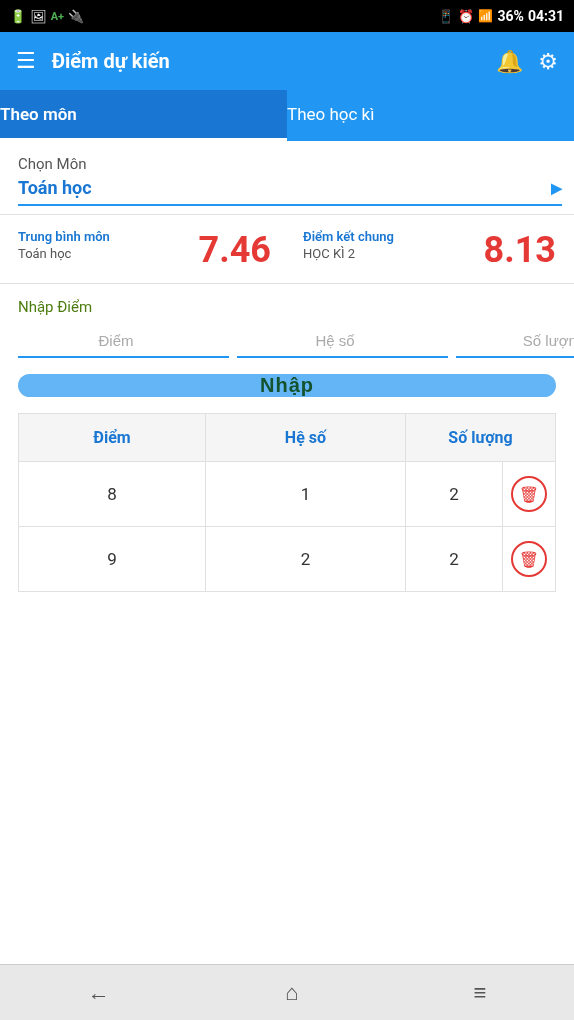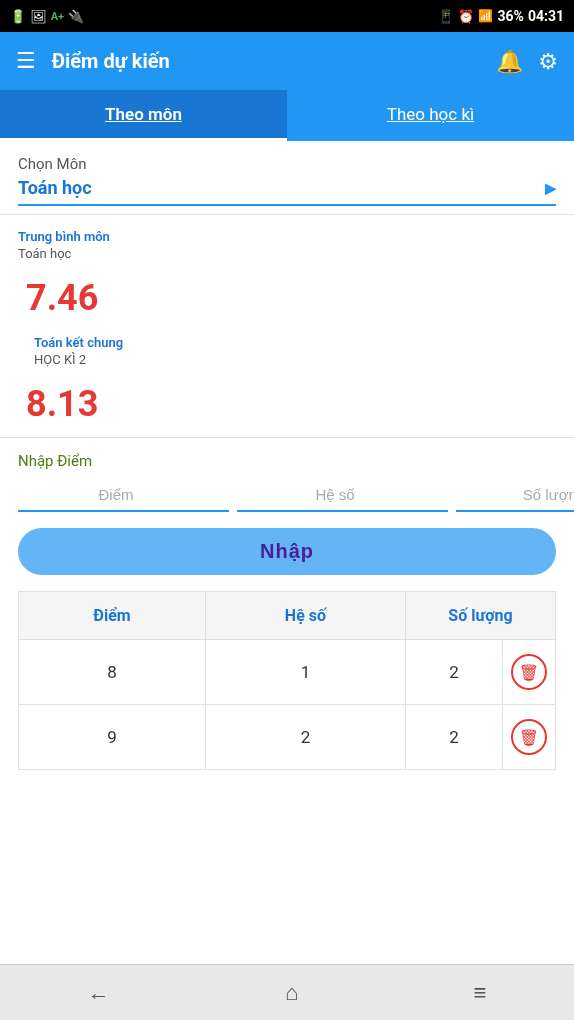--- a/index.html
+++ b/index.html
@@ -54,48 +54,47 @@
       opacity: 0.95;
     }
 
     
     .tab-bar {
       display: flex;
       background: #2196F3;
     }
     .tab-item {
       flex: 1;
-      text-align: center;
+      text-align: left;
       padding: 14px 0;
       font-size: 17px;
       font-weight: 600;
       color: #fff;
       cursor: pointer;
       border-bottom: 3px solid transparent;
-      text-decoration: underline;
     }
     .tab-item.active {
       background: #1976D2;
       border-bottom: 3px solid #fff;
     }
     .tab-item:not(.active) {
       background: #2196F3;
       font-weight: 400;
     }
 
     
     .main-content {
       flex: 1;
       background: #fff;
       padding: 0;
     }
 
     
     .subject-section {
-      padding: 14px 18px 8px 18px;
+      padding: 14px 12px 8px 18px;
       border-bottom: 1px solid #e0e0e0;
     }
     .subject-label {
       font-size: 15px;
       color: #555;
       margin-bottom: 4px;
     }
     .subject-name {
       font-size: 18px;
       font-weight: 700;
@@ -110,21 +109,20 @@
       font-size: 14px;
       color: #2196F3;
     }
 
     
     .stats-row {
       display: flex;
       padding: 14px 18px 12px 18px;
       border-bottom: 1px solid #e0e0e0;
       gap: 16px;
-      flex-direction: column;
     }
     .stat-block {
       flex: 1;
     }
     .stat-title {
       font-size: 13px;
       color: #1976D2;
       font-weight: 600;
     }
     .stat-sub {
@@ -169,23 +167,23 @@
       text-align: center;
     }
     .input-field::placeholder {
       color: #aaa;
       font-size: 15px;
     }
 
     
     .submit-btn {
       width: 100%;
-      padding: 12px 0;
+      padding: 0 0;
       background: #64B5F6;
-      color: #4c1d95;
+      color: #14532d;
       font-size: 20px;
       font-weight: 600;
       border: none;
       border-radius: 30px;
       cursor: pointer;
       letter-spacing: 1px;
     }
 
     
     .grades-table {
@@ -286,21 +284,21 @@
 
   <div class="stats-row">
     <div class="stat-block">
       <div class="stat-title">Trung bình môn</div>
       <div class="stat-sub">Toán học</div>
     </div>
     <div class="stat-row-inner">
       <span class="stat-value">7.46</span>
     </div>
     <div class="stat-block" style="margin-left:16px;">
-      <div class="stat-title">Toán kết chung</div>
+      <div class="stat-title">Điểm kết chung</div>
       <div class="stat-sub">HỌC KÌ 2</div>
     </div>
     <div class="stat-row-inner">
       <span class="stat-value">8.13</span>
     </div>
   </div>
 
   <div class="input-section">
     <div class="input-section-label">Nhập Điểm</div>
     <div class="input-fields">

